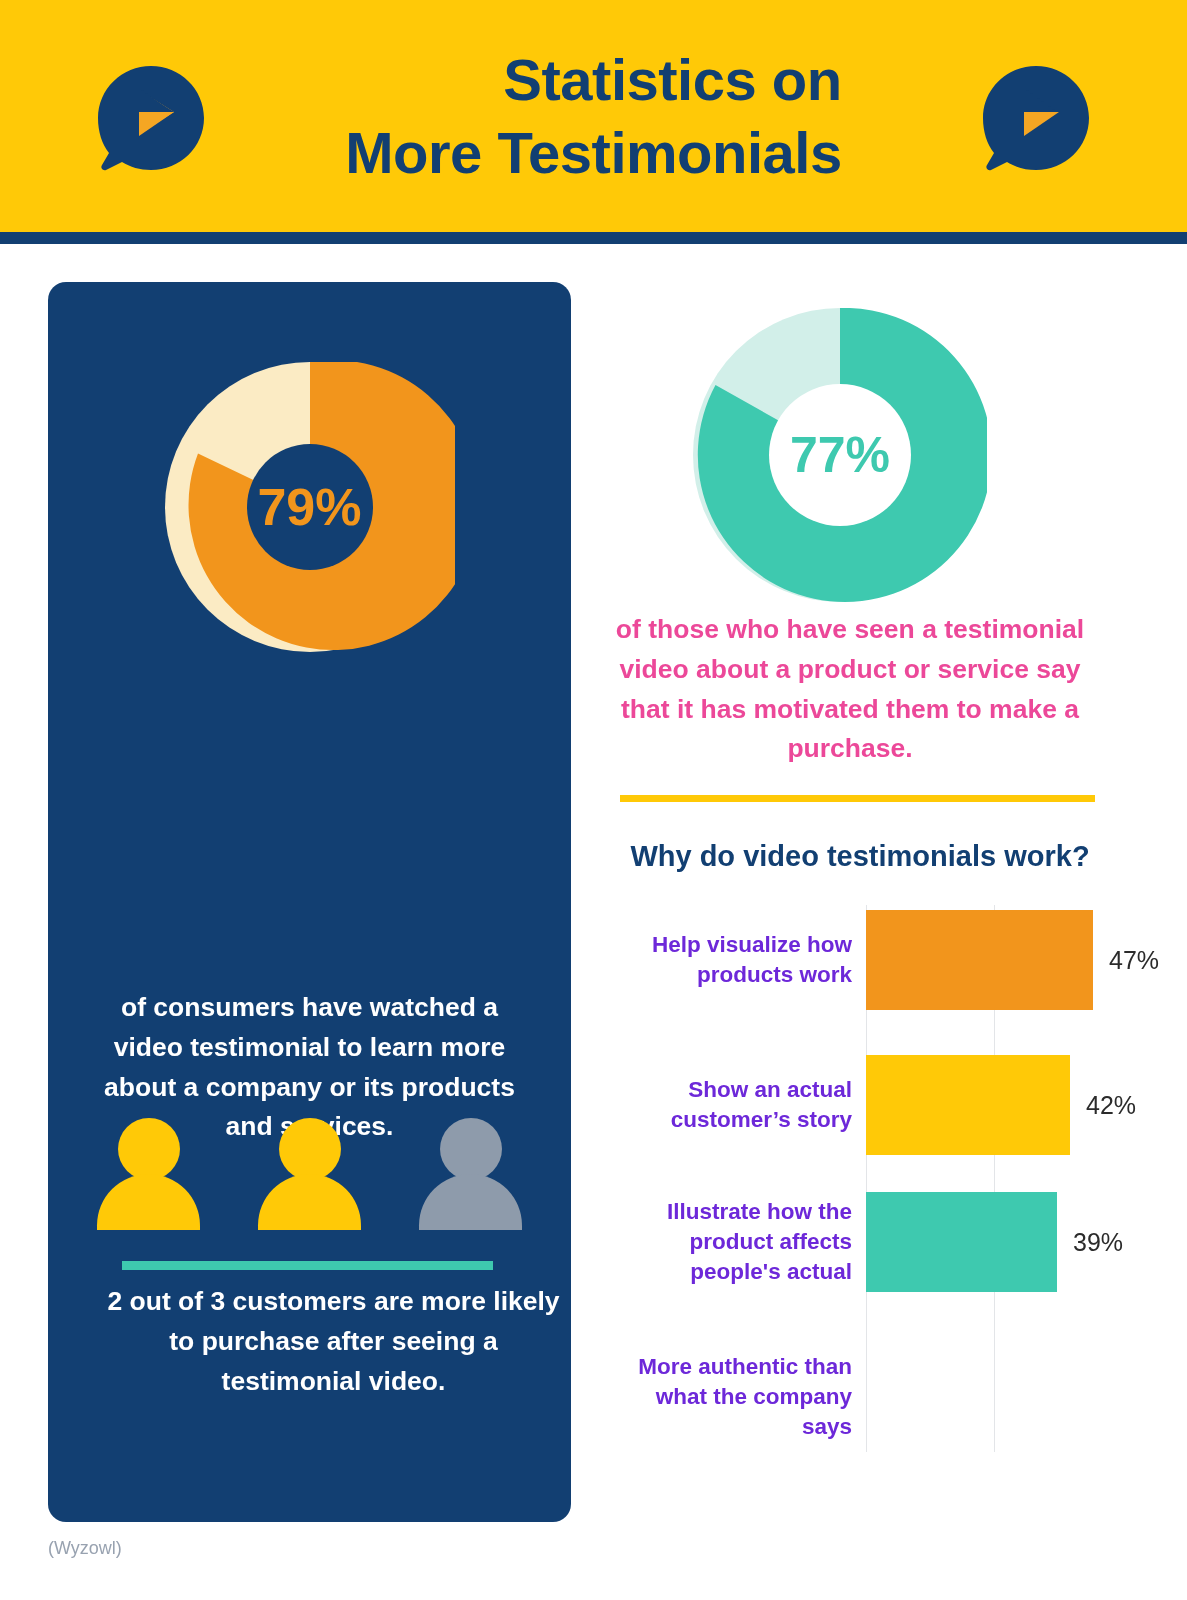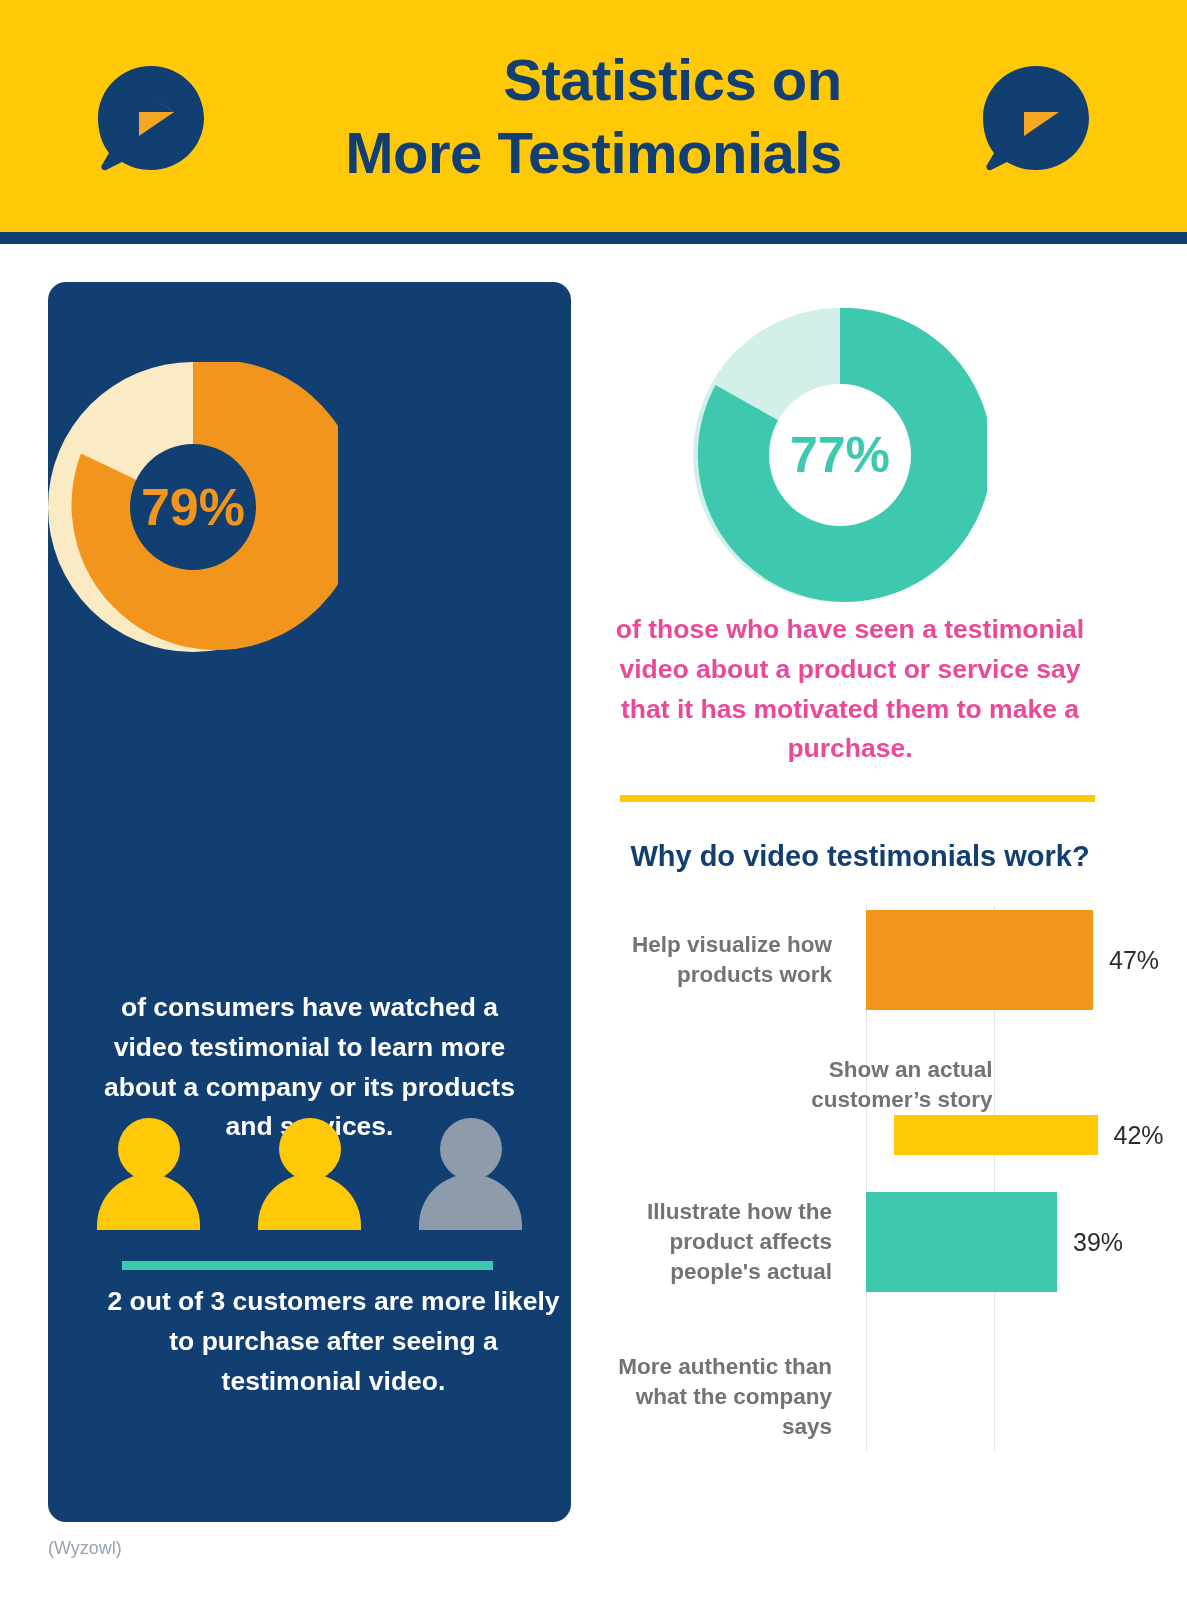--- a/index.html
+++ b/index.html
@@ -37,21 +37,21 @@
   #logo-right { right:92px; }
 
   
   #left-panel {
     position:absolute; left:48px; top:282px; width:523px; height:1240px;
     background:#123F72;
     border-radius:18px;
   }
   #donut-79-wrap {
     position:absolute; left:0; top:80px; width:523px;
-    display:flex; 
+    display:flex; justify-content:center;
   }
   .donut { position:relative; }
   .donut svg { display:block; }
   .donut-label {
     position:absolute; left:0; top:0; width:100%; height:100%;
     display:flex; align-items:center; justify-content:center;
     font-size:52px; font-weight:bold;
   }
   #donut-79-label { color:#F2951C; }
   #donut-77-label { color:#3EC9AF; font-size:50px; }
@@ -118,22 +118,22 @@
   }
   #gridlines { position:absolute; left:0; top:0; width:587px; height:560px; }
   .gridline {
     position:absolute; top:5px; width:1px; height:547px; background:#E3E5E8;
   }
   .bar-row {
     position:absolute; left:0; width:587px; height:100px;
     display:flex; align-items:center;
   }
   .bar-label {
-    width:266px; text-align:right; padding-right:34px;
-    color:#737373; font-size:22.5px; font-weight:bold; line-height:1.33;
+    width:266px; text-align:right; padding-right:14px;
+    color:#6d28d9; font-size:22.5px; font-weight:bold; line-height:1.33;
   }
   .bar-track { position:relative; flex:1; height:100%; }
   .bar-fill {
     position:absolute; left:0; top:0; height:100%;
   }
   .bar-value {
     position:absolute; top:50%; transform:translateY(-50%);
     color:#2B2B2B; font-size:25px; white-space:nowrap;
   }
 </style>
@@ -239,21 +239,21 @@
     <div class="bar-label">
       <div>Help visualize how</div>
       <div>products work</div>
     </div>
     <div class="bar-track">
       <div class="bar-fill" style="width:227px;background:#F2951C;"></div>
       <div class="bar-value" style="left:243px;">47%</div>
     </div>
   </div>
 
-  <div class="bar-row" style="top:155px;flex-direction:column;">
+  <div class="bar-row" style="top:155px;">
     <div class="bar-label">
       <div>Show an actual</div>
       <div>customer’s story</div>
     </div>
     <div class="bar-track">
       <div class="bar-fill" style="width:204px;background:#FFC907;"></div>
       <div class="bar-value" style="left:220px;">42%</div>
     </div>
   </div>
 

